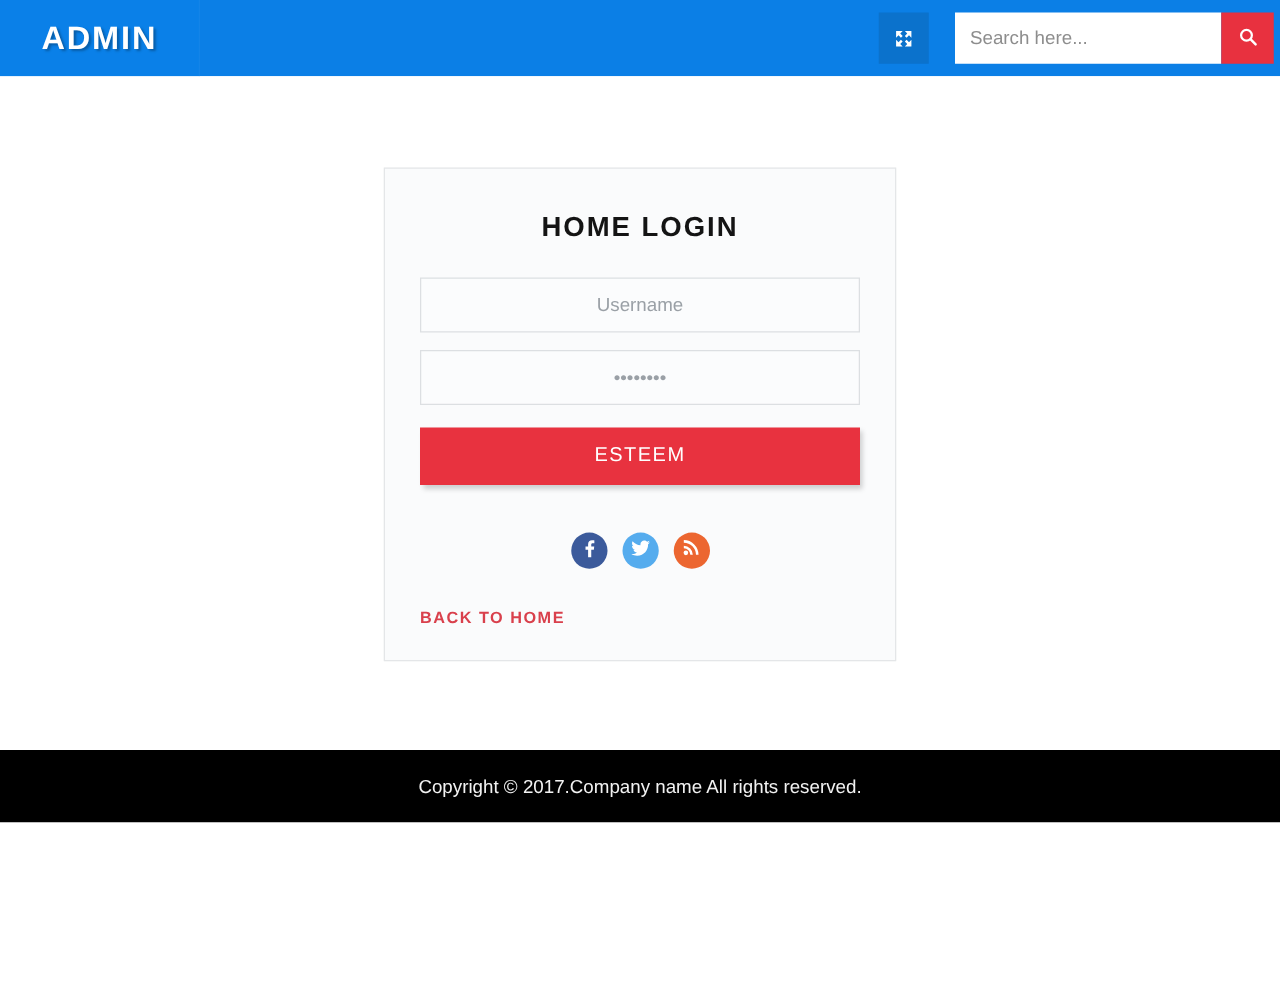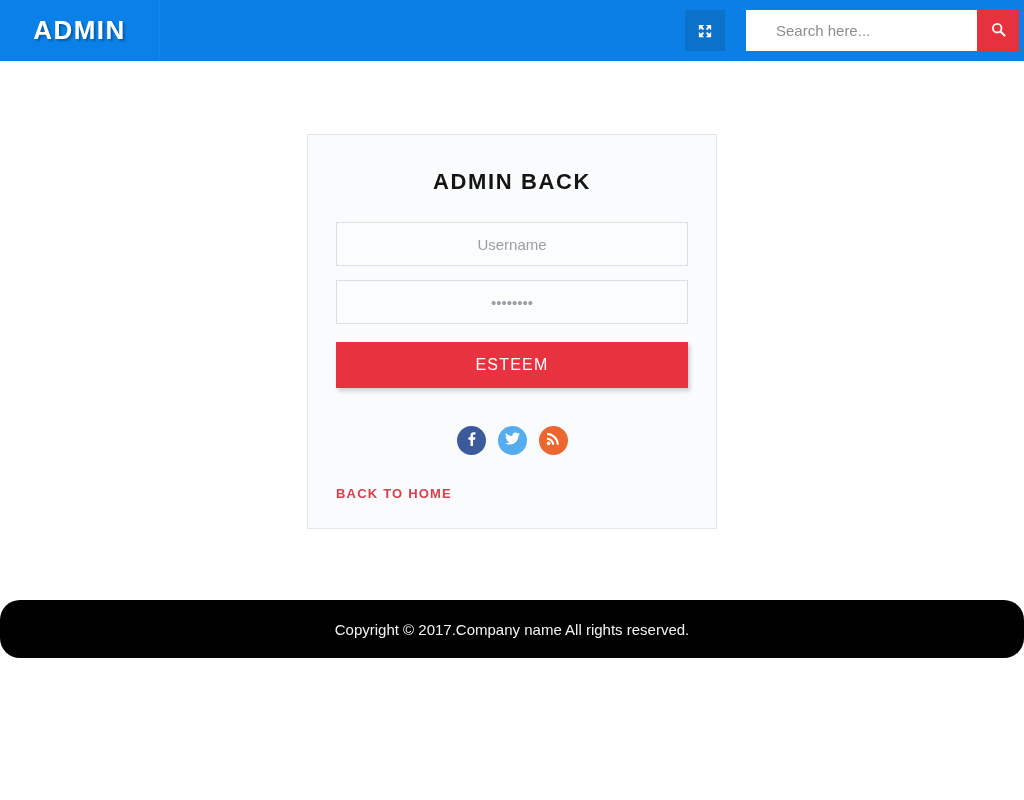--- a/index.html
+++ b/index.html
@@ -61,26 +61,26 @@
     padding: 0;
   }
   .fullscreen-btn svg { display: block; }
   .search-wrap {
     display: flex;
     align-items: stretch;
     height: 41px;
     margin-right: 5px;
   }
   .search-input {
-    width: 231px;
+    width: 213px;
     height: 41px;
     border: none;
     outline: none;
     background: #ffffff;
-    padding: 0 30px;
+    padding: 0 12px;
     font-size: 15px;
     color: #555;
     font-family: "Liberation Sans", sans-serif;
   }
   .search-input::placeholder { color: #8d8d8d; }
   .search-btn {
     width: 42px;
     height: 41px;
     background: #e8313f;
     border: none;
@@ -176,21 +176,20 @@
   }
 
   
   .footer {
     width: 1024px;
     height: 58px;
     background: #000000;
     display: flex;
     align-items: center;
     justify-content: center;
-    border-radius: 20px;
   }
   .footer-text {
     color: #f2f2f2;
     font-size: 15px;
     font-family: "Liberation Sans", sans-serif;
   }
   .below-footer {
     width: 1024px;
     height: 142px;
     background: #ffffff;
@@ -230,21 +229,21 @@
       </button>
     </div>
 
   </div>
 </div>
 
 <div class="main">
 
   <div class="login-card">
 
-    <h1 class="card-title">ADMIN BACK</h1>
+    <h1 class="card-title">HOME LOGIN</h1>
 
     <input class="form-input" type="text" placeholder="Username" style="">
 
     <input class="form-input" type="text" placeholder="••••••••" style="">
 
     <button class="login-btn">ESTEEM</button>
 
     <div class="social-row">
 
       <a class="social-icon facebook" href="#">

